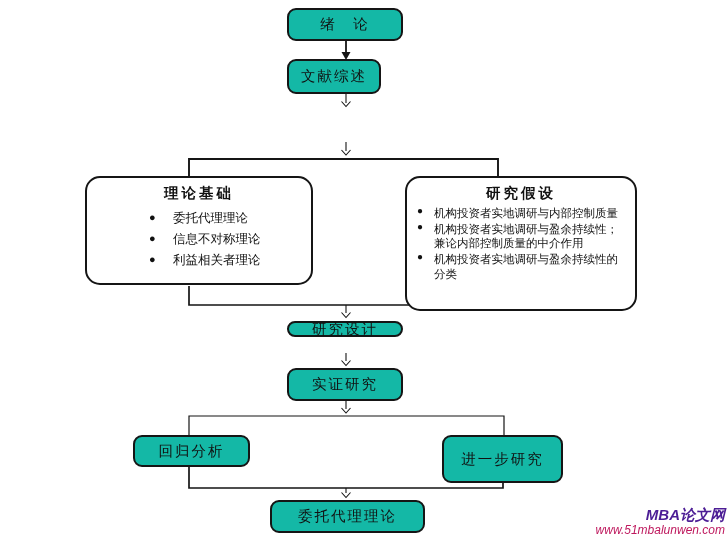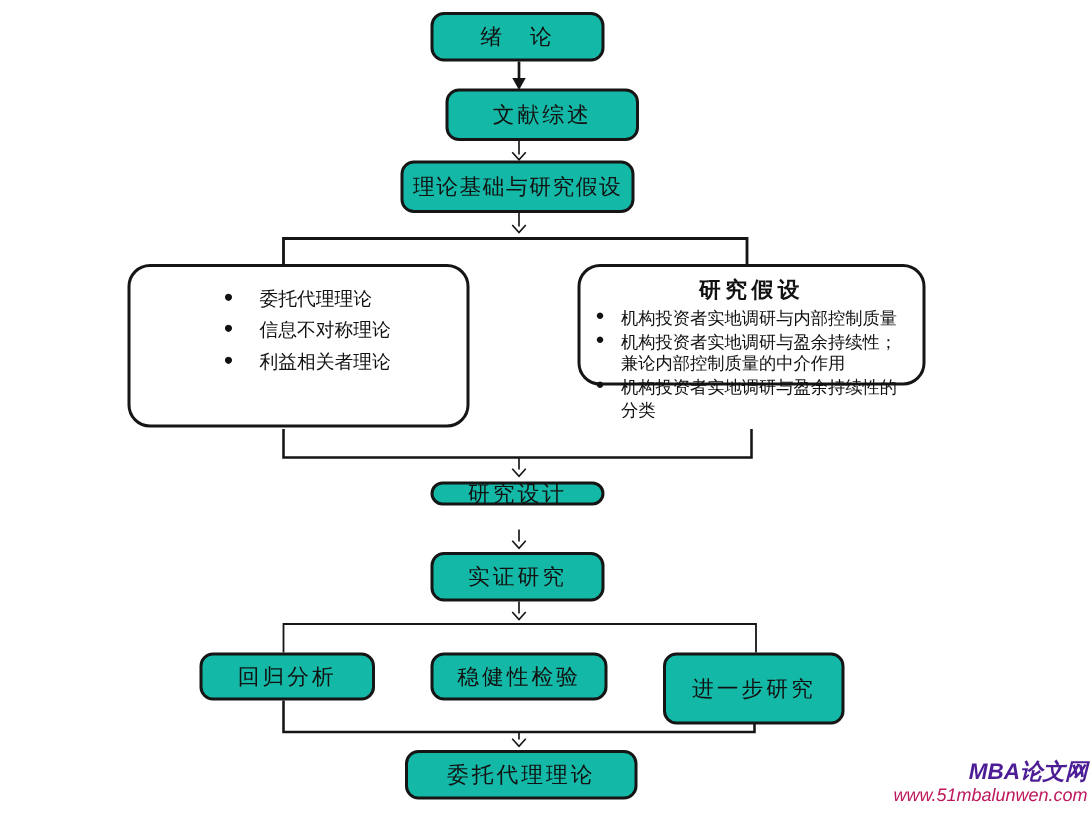--- a/index.html
+++ b/index.html
@@ -71,46 +71,44 @@
       <path d="M189 467 L189 488 L503 488 L503 467" stroke-width="1.7"></path>
       <line x1="346" y1="488" x2="346" y2="493" stroke-width="1.1"></line>
       <path d="M341.5 492.5 L346 497.5 L350.5 492.5" stroke-width="1.1"></path>
     </g>
   </svg>
 
   <div class="node" style="left:287px;top:8px;width:116px;height:33px;">
     <span>绪　论</span>
   </div>
 
-  <div class="node" style="left:287px;top:59px;width:129px;height:35px;margin-left:10px;">
+  <div class="node" style="left:287px;top:59px;width:94px;height:35px;">
     <span>文献综述</span>
   </div>
 
-  <div class="node" style="left:267px;top:107px;width:156px;height:35px;letter-spacing:1px;">
-    <span>理论基础与研究假设</span>
-  </div>
 
   <div class="bigbox theory-box" style="left:85px;top:176px;width:228px;height:109px;">
+    <div class="box-title">理论基础</div>
     <ul class="bullets">
       <li>
         <span class="bullet-dot">●</span>
         <span>委托代理理论</span>
       </li>
       <li>
         <span class="bullet-dot">●</span>
         <span>信息不对称理论</span>
       </li>
       <li>
         <span class="bullet-dot">●</span>
         <span>利益相关者理论</span>
       </li>
     </ul>
   </div>
 
-  <div class="bigbox hypo-box" style="left:385px;top:176px;width:232px;height:81px;">
+  <div class="bigbox hypo-box" style="left:405px;top:176px;width:232px;height:135px;">
     <div class="box-title">研究假设</div>
     <ul class="bullets">
       <li>
         <span class="bullet-dot">●</span>
         <span>机构投资者实地调研与内部控制质量</span>
       </li>
       <li>
         <span class="bullet-dot">●</span>
         <span>机构投资者实地调研与盈余持续性；兼论内部控制质量的中介作用</span>
       </li>
@@ -126,23 +124,20 @@
   </div>
 
   <div class="node" style="left:287px;top:368px;width:116px;height:33px;text-align:right;">
     <span>实证研究</span>
   </div>
 
   <div class="node" style="left:133px;top:435px;width:117px;height:32px;">
     <span>回归分析</span>
   </div>
 
-  <div class="node" style="left:287px;top:435px;width:118px;height:32px;">
-    <span>稳健性检验</span>
-  </div>
 
   <div class="node" style="left:442px;top:435px;width:121px;height:48px;">
     <span>进一步研究</span>
   </div>
 
   <div class="node" style="left:270px;top:500px;width:155px;height:33px;">
     <span>委托代理理论</span>
   </div>
 
   <div class="watermark">

